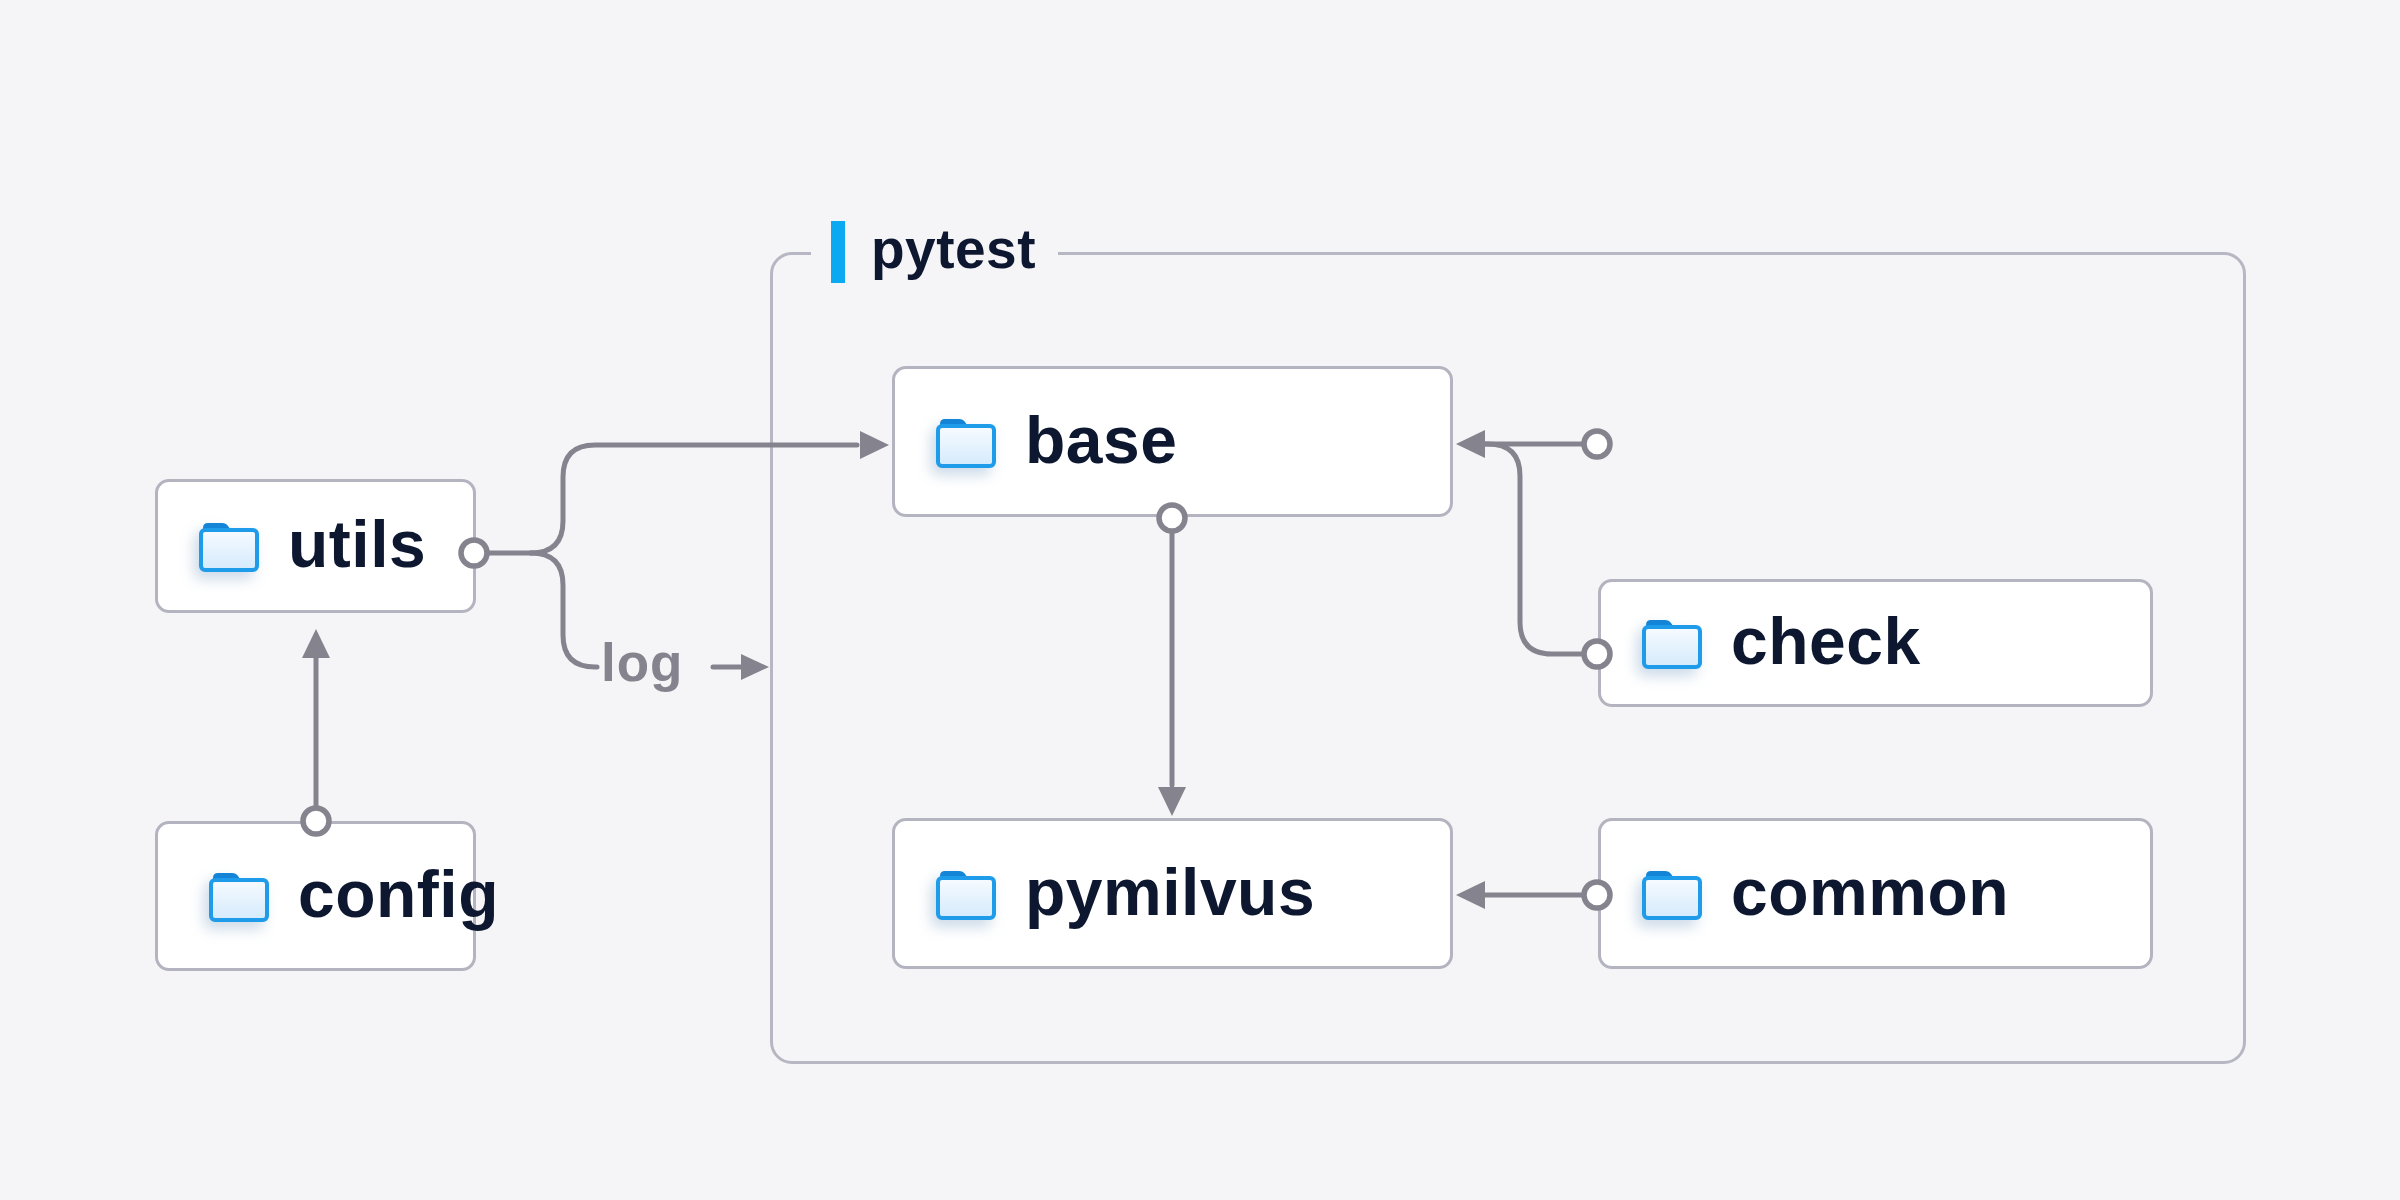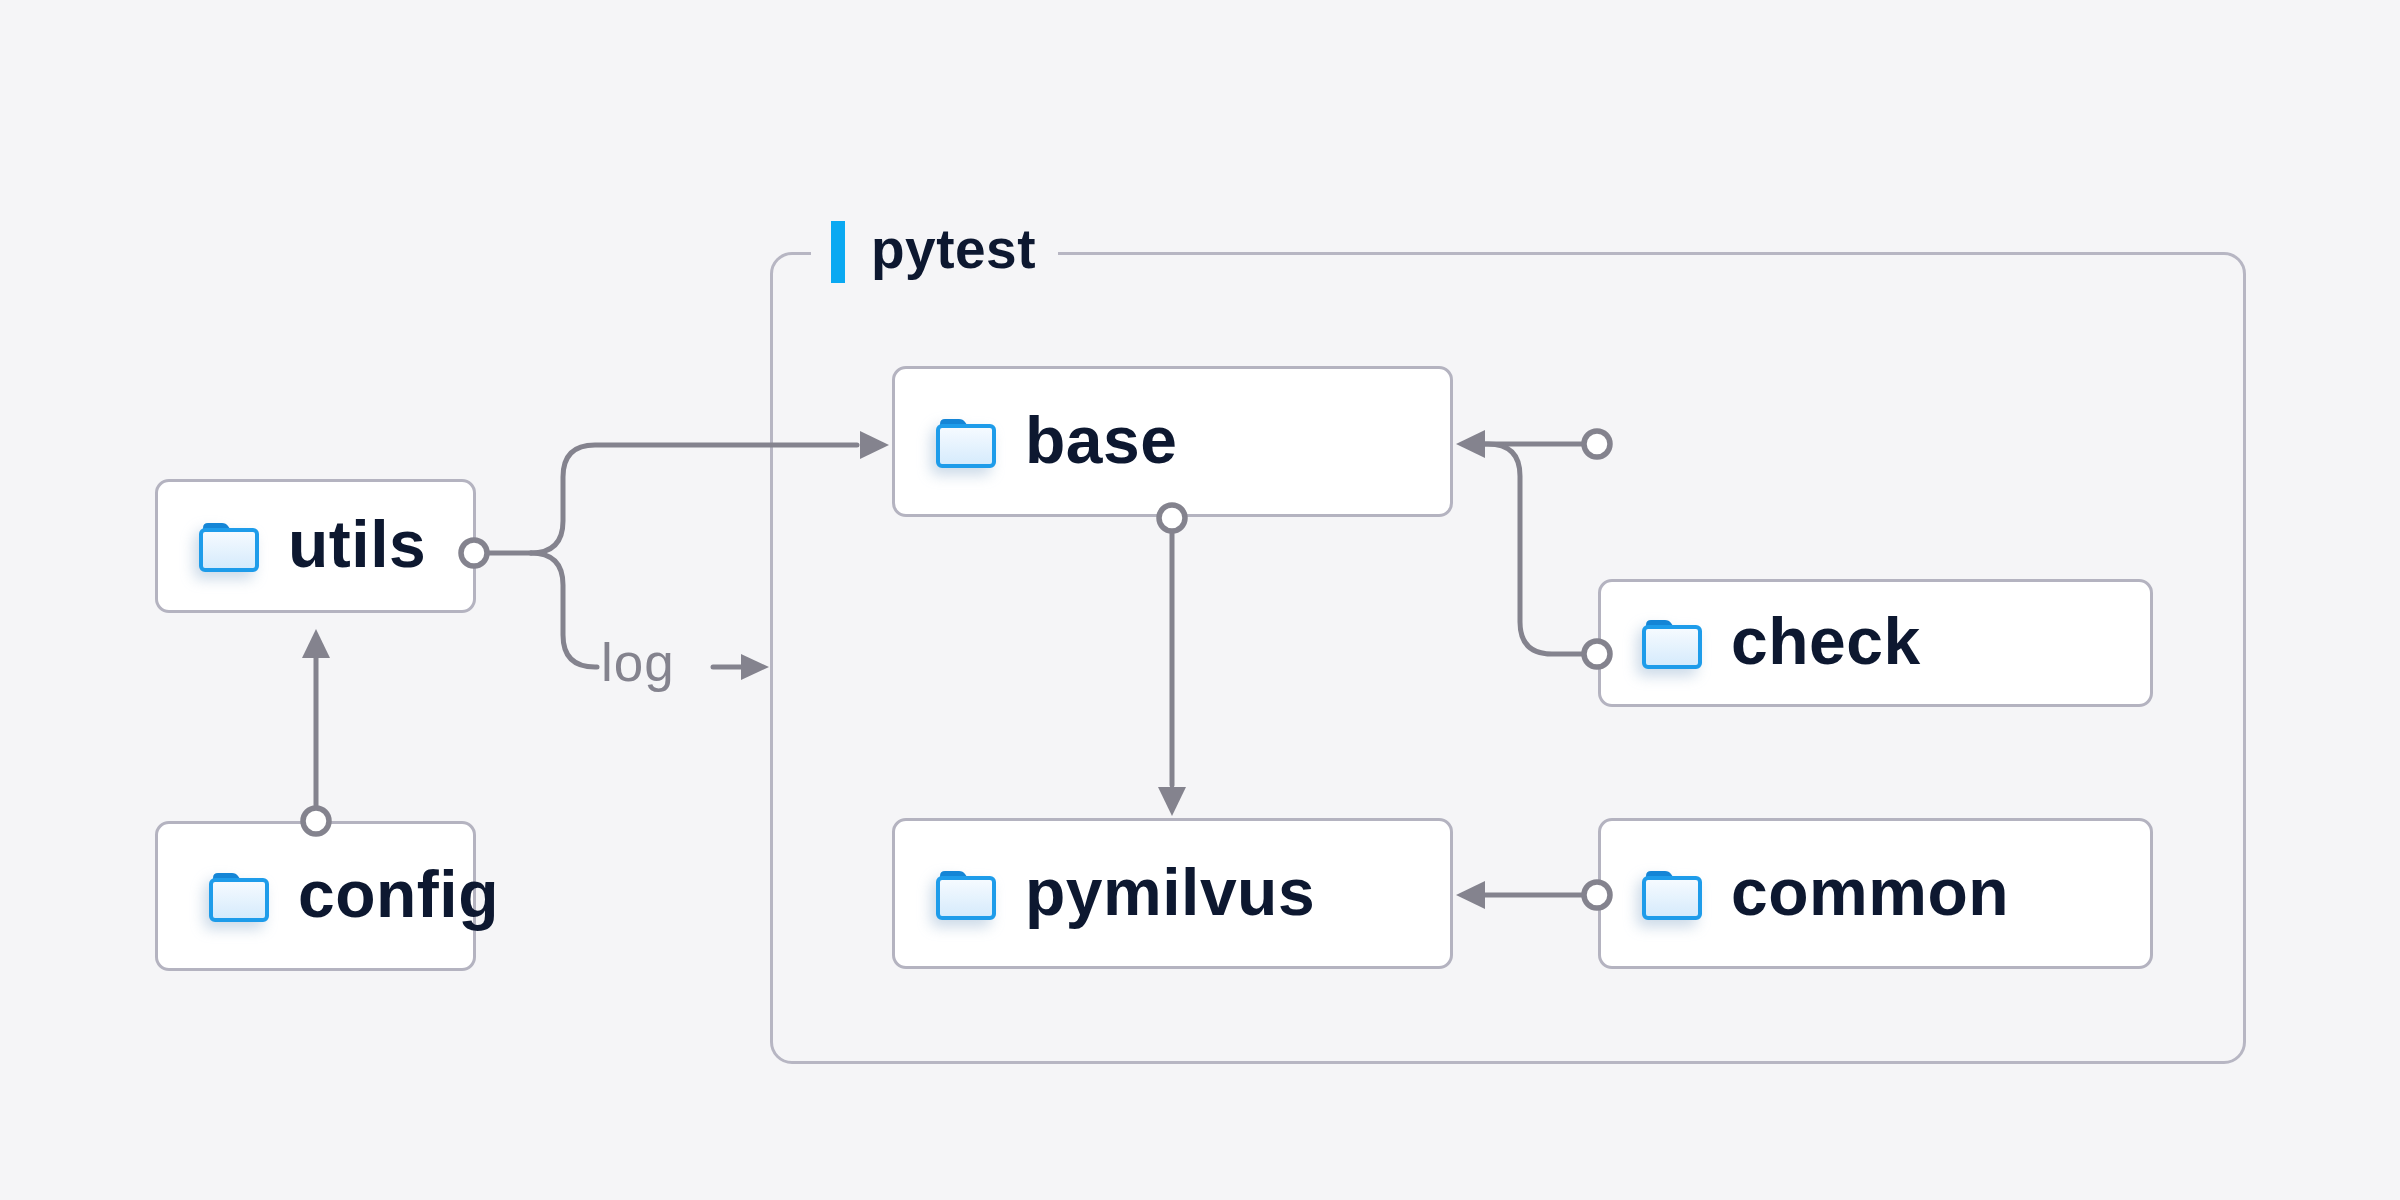--- a/index.html
+++ b/index.html
@@ -97,21 +97,21 @@
     height: 1200px;
     pointer-events: none;
   }
 
   
   .edge-label {
     position: absolute;
     left: 601px;
     top: 602px;
     font-size: 53px;
-    font-weight: 400;
+    font-weight: 700;
     color: #84838e;
     letter-spacing: 1px;
     line-height: 1;
   }
   .hidden-defs { position: absolute; width: 0; height: 0; }
 </style>
 </head>
 <body>
 
 <svg class="hidden-defs" aria-hidden="true">

